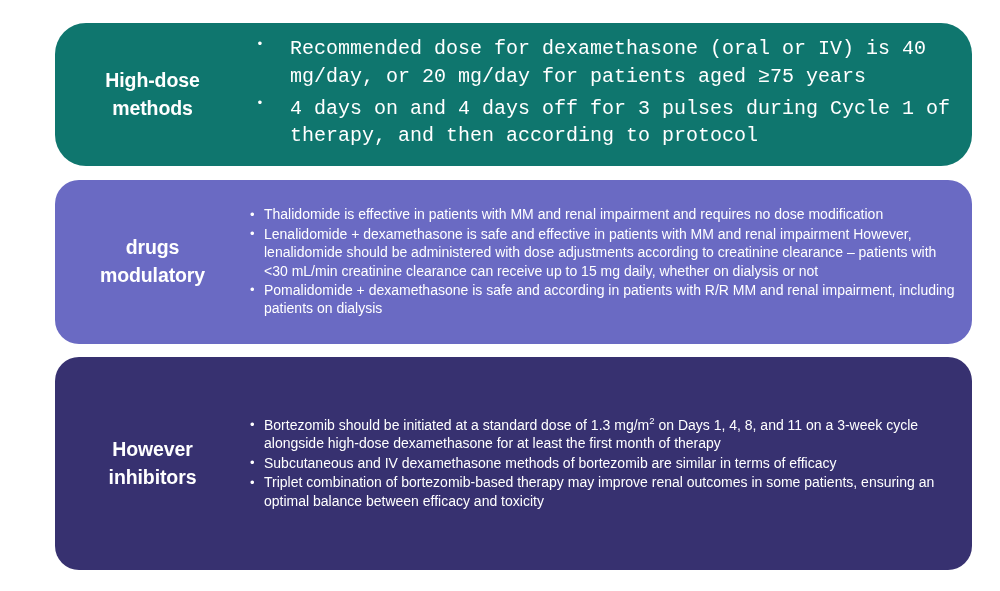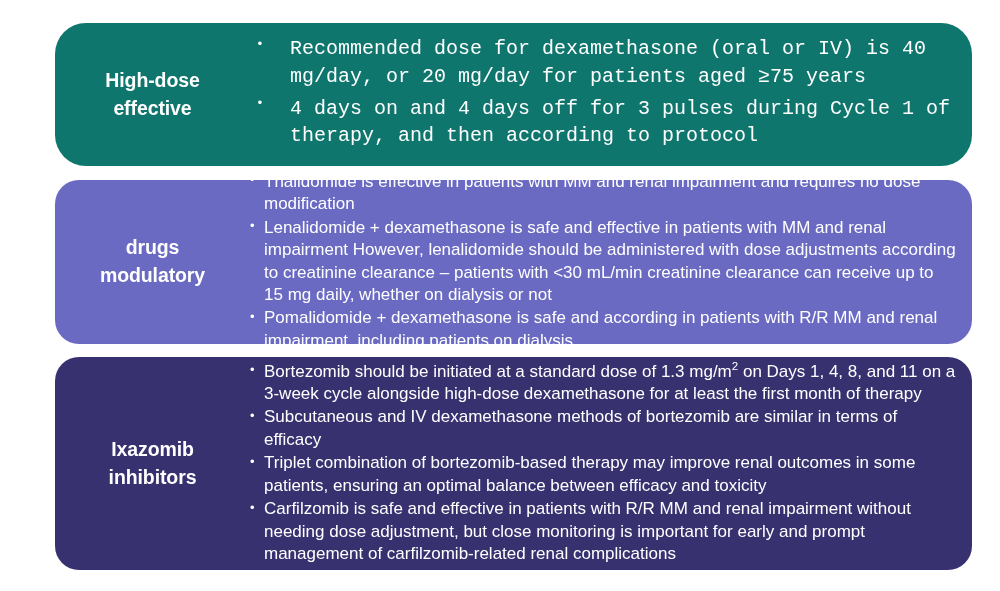--- a/index.html
+++ b/index.html
@@ -48,21 +48,21 @@
   }
   ul.bullets {
     list-style: none;
     margin: 0;
     padding: 0;
     color: #ffffff;
   }
   ul.bullets > li {
     position: relative;
     color: #ffffff;
-    font-size: 17px;
+    font-size: 14px;
     line-height: 1.32;
     margin: 0 0 1px 0;
   }
   ul.bullets > li::before {
     content: "\2022";
     position: absolute;
     left: 0;
     top: -0.5px;
     font-size: 13px;
     line-height: 1.5;
@@ -112,21 +112,21 @@
   }
 </style>
 </head>
 <body>
 
 <div id="board" style="background: rgb(255, 255, 255);">
 
   <section class="panel" id="panel-steroids" style="background: #0f766e; border-radius: 31px;">
     <div class="panel-label">
       <div>High-dose</div>
-      <div>effective</div>
+      <div>methods</div>
     </div>
     <div class="panel-body">
       <ul class="bullets">
         <li>Recommended dose for dexamethasone (oral or IV) is 40 mg/day, or 20 mg/day for patients aged ≥75 years</li>
         <li>4 days on and 4 days off for 3 pulses during Cycle 1 of therapy, and then according to protocol</li>
       </ul>
     </div>
   </section>
 
   <section class="panel" id="panel-imid" style="background: rgb(106, 106, 195);">
@@ -138,28 +138,27 @@
       <ul class="bullets">
         <li>Thalidomide is effective in patients with MM and renal impairment and requires no dose modification</li>
         <li>Lenalidomide + dexamethasone is safe and effective in patients with MM and renal impairment However, lenalidomide should be administered with dose adjustments according to creatinine clearance – patients with &lt;30 mL/min creatinine clearance can receive up to 15 mg daily, whether on dialysis or not</li>
         <li>Pomalidomide + dexamethasone is safe and according in patients with R/R MM and renal impairment, including patients on dialysis</li>
       </ul>
     </div>
   </section>
 
   <section class="panel" id="panel-pi" style="background: rgb(55, 49, 112);">
     <div class="panel-label">
-      <div>Ixazomib</div>
+      <div>However</div>
       <div>inhibitors</div>
     </div>
     <div class="panel-body">
       <ul class="bullets">
         <li>
           <span>Bortezomib should be initiated at a standard dose of 1.3 mg/m</span><sup>2</sup><span> on Days 1, 4, 8, and 11 on a 3-week cycle alongside high-dose dexamethasone for at least the first month of therapy</span>
         </li>
         <li>Subcutaneous and IV dexamethasone methods of bortezomib are similar in terms of efficacy</li>
         <li>Triplet combination of bortezomib-based therapy may improve renal outcomes in some patients, ensuring an optimal balance between efficacy and toxicity</li>
-        <li>Carfilzomib is safe and effective in patients with R/R MM and renal impairment without needing dose adjustment, but close monitoring is important for early and prompt management  of carfilzomib-related renal complications</li>
       </ul>
     </div>
   </section>
 
 </div>
 
 </body></html>

